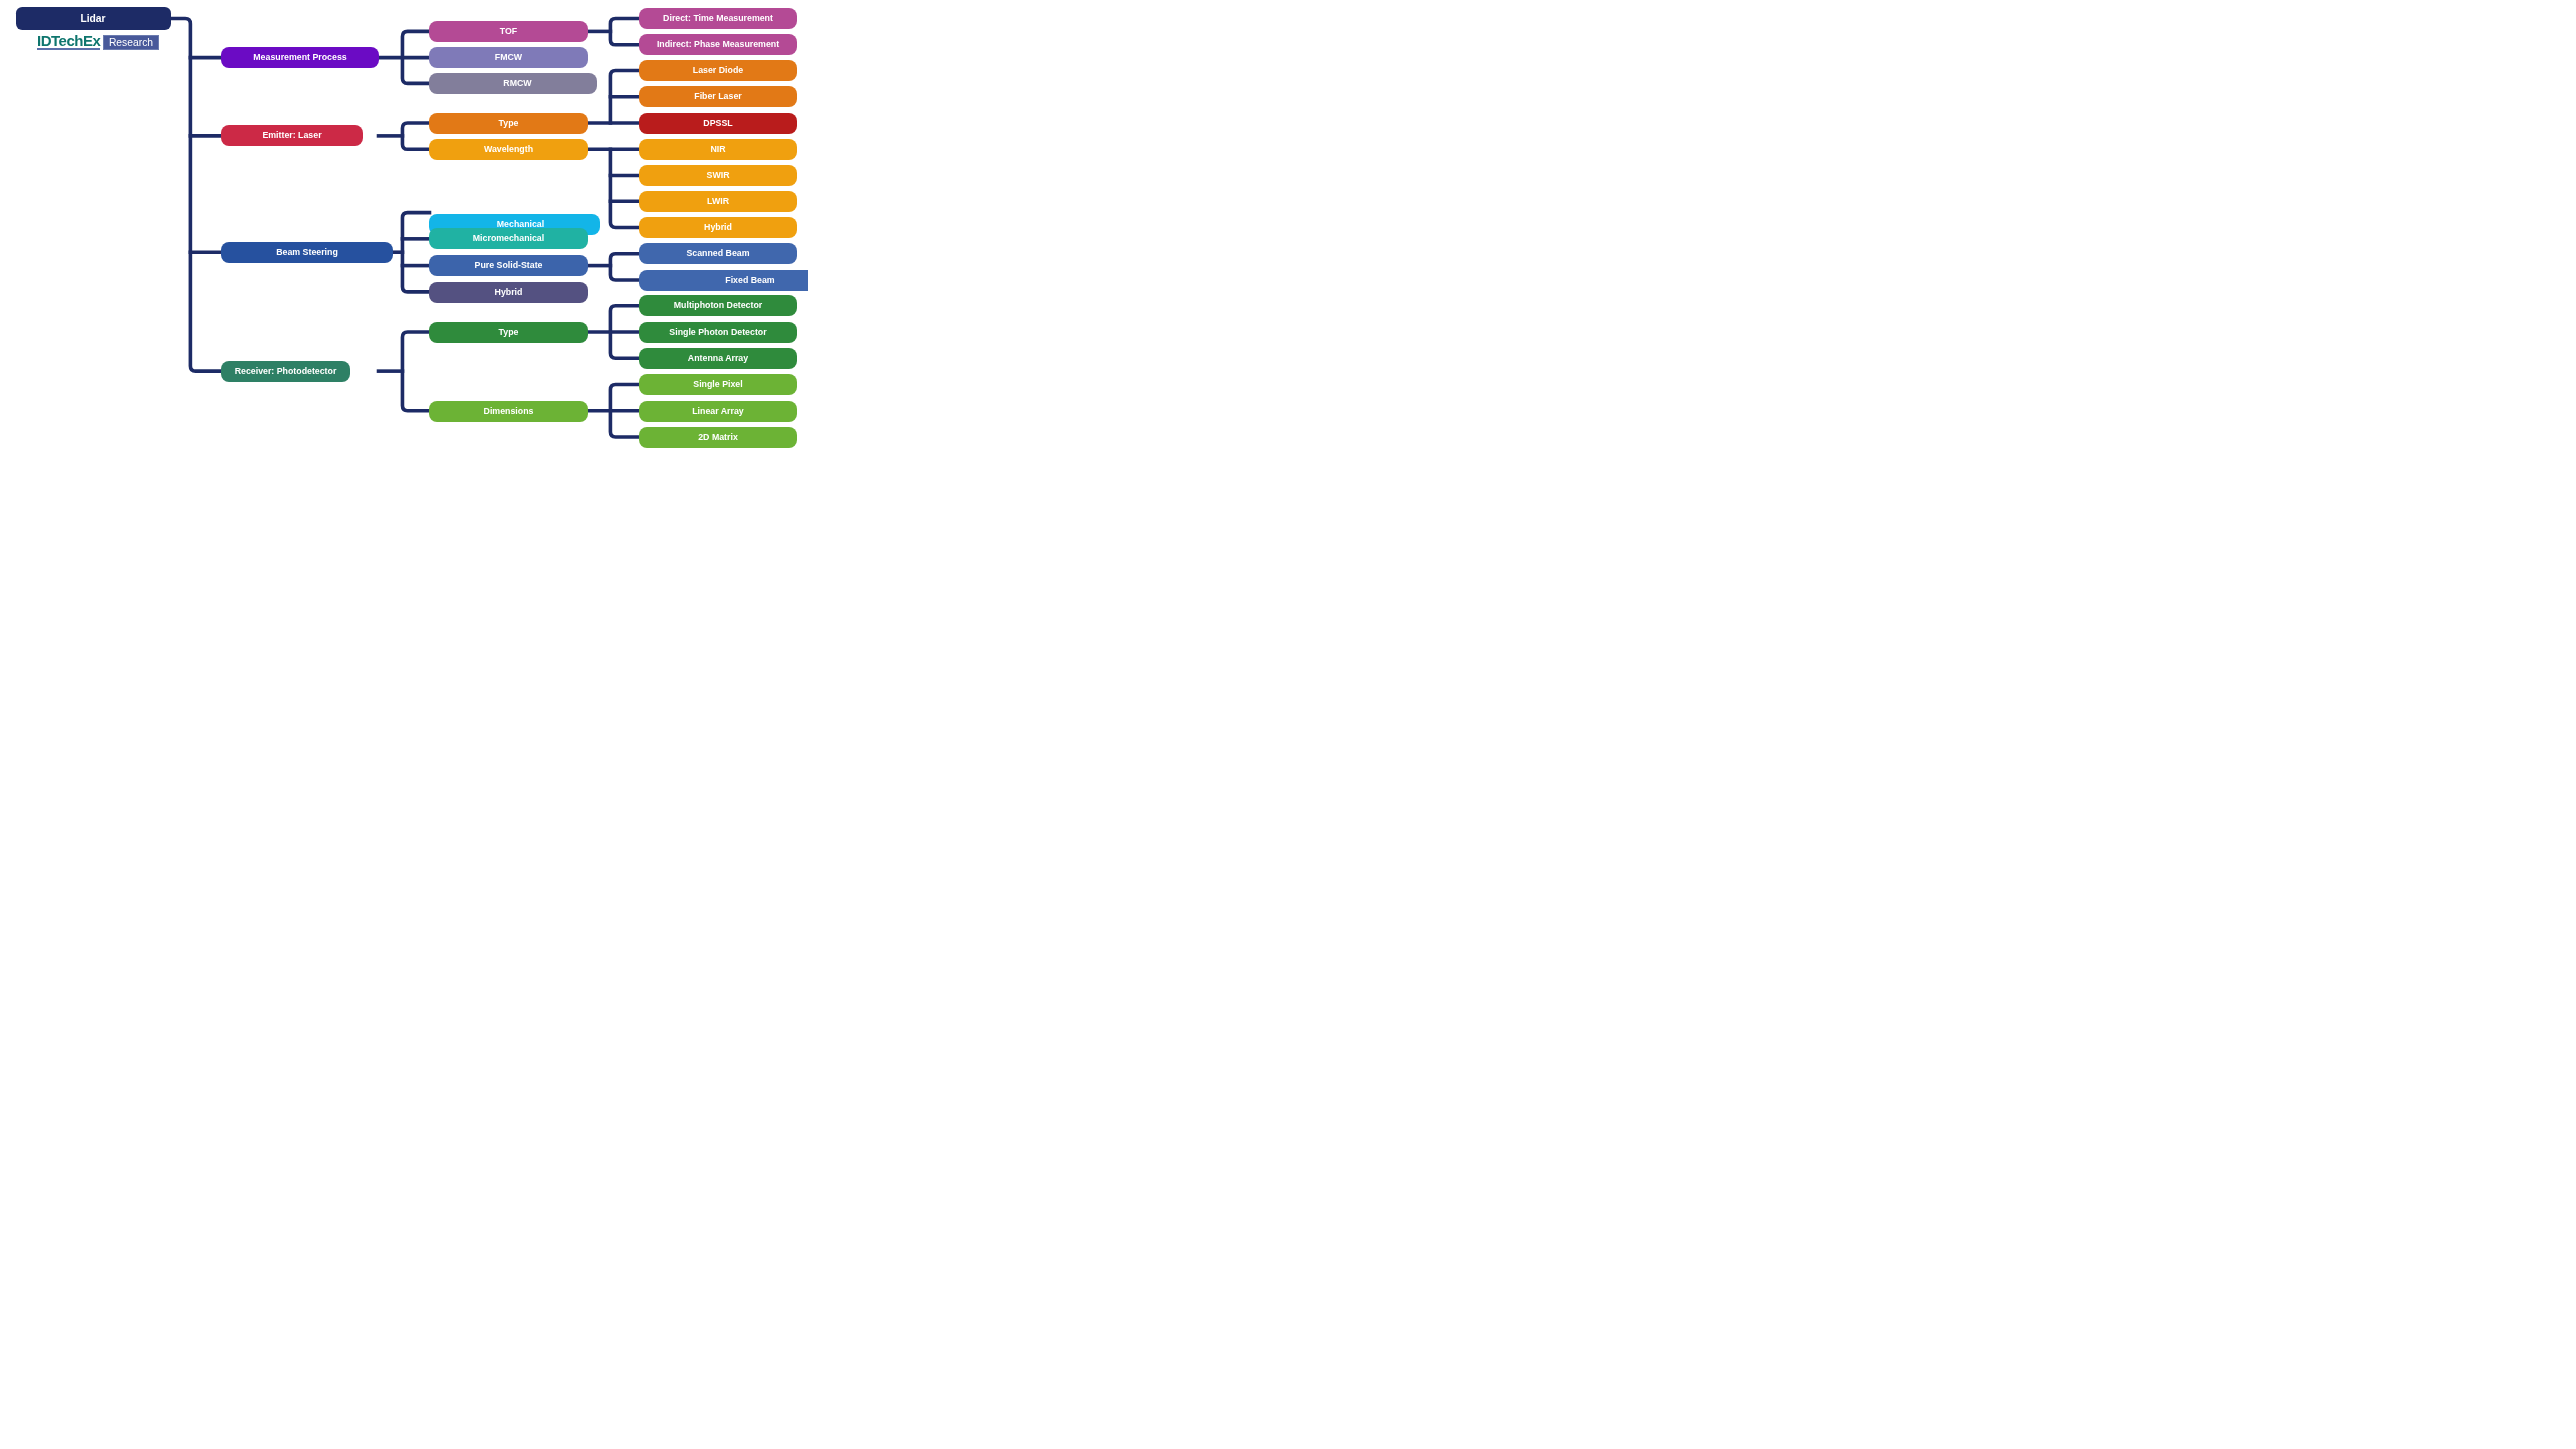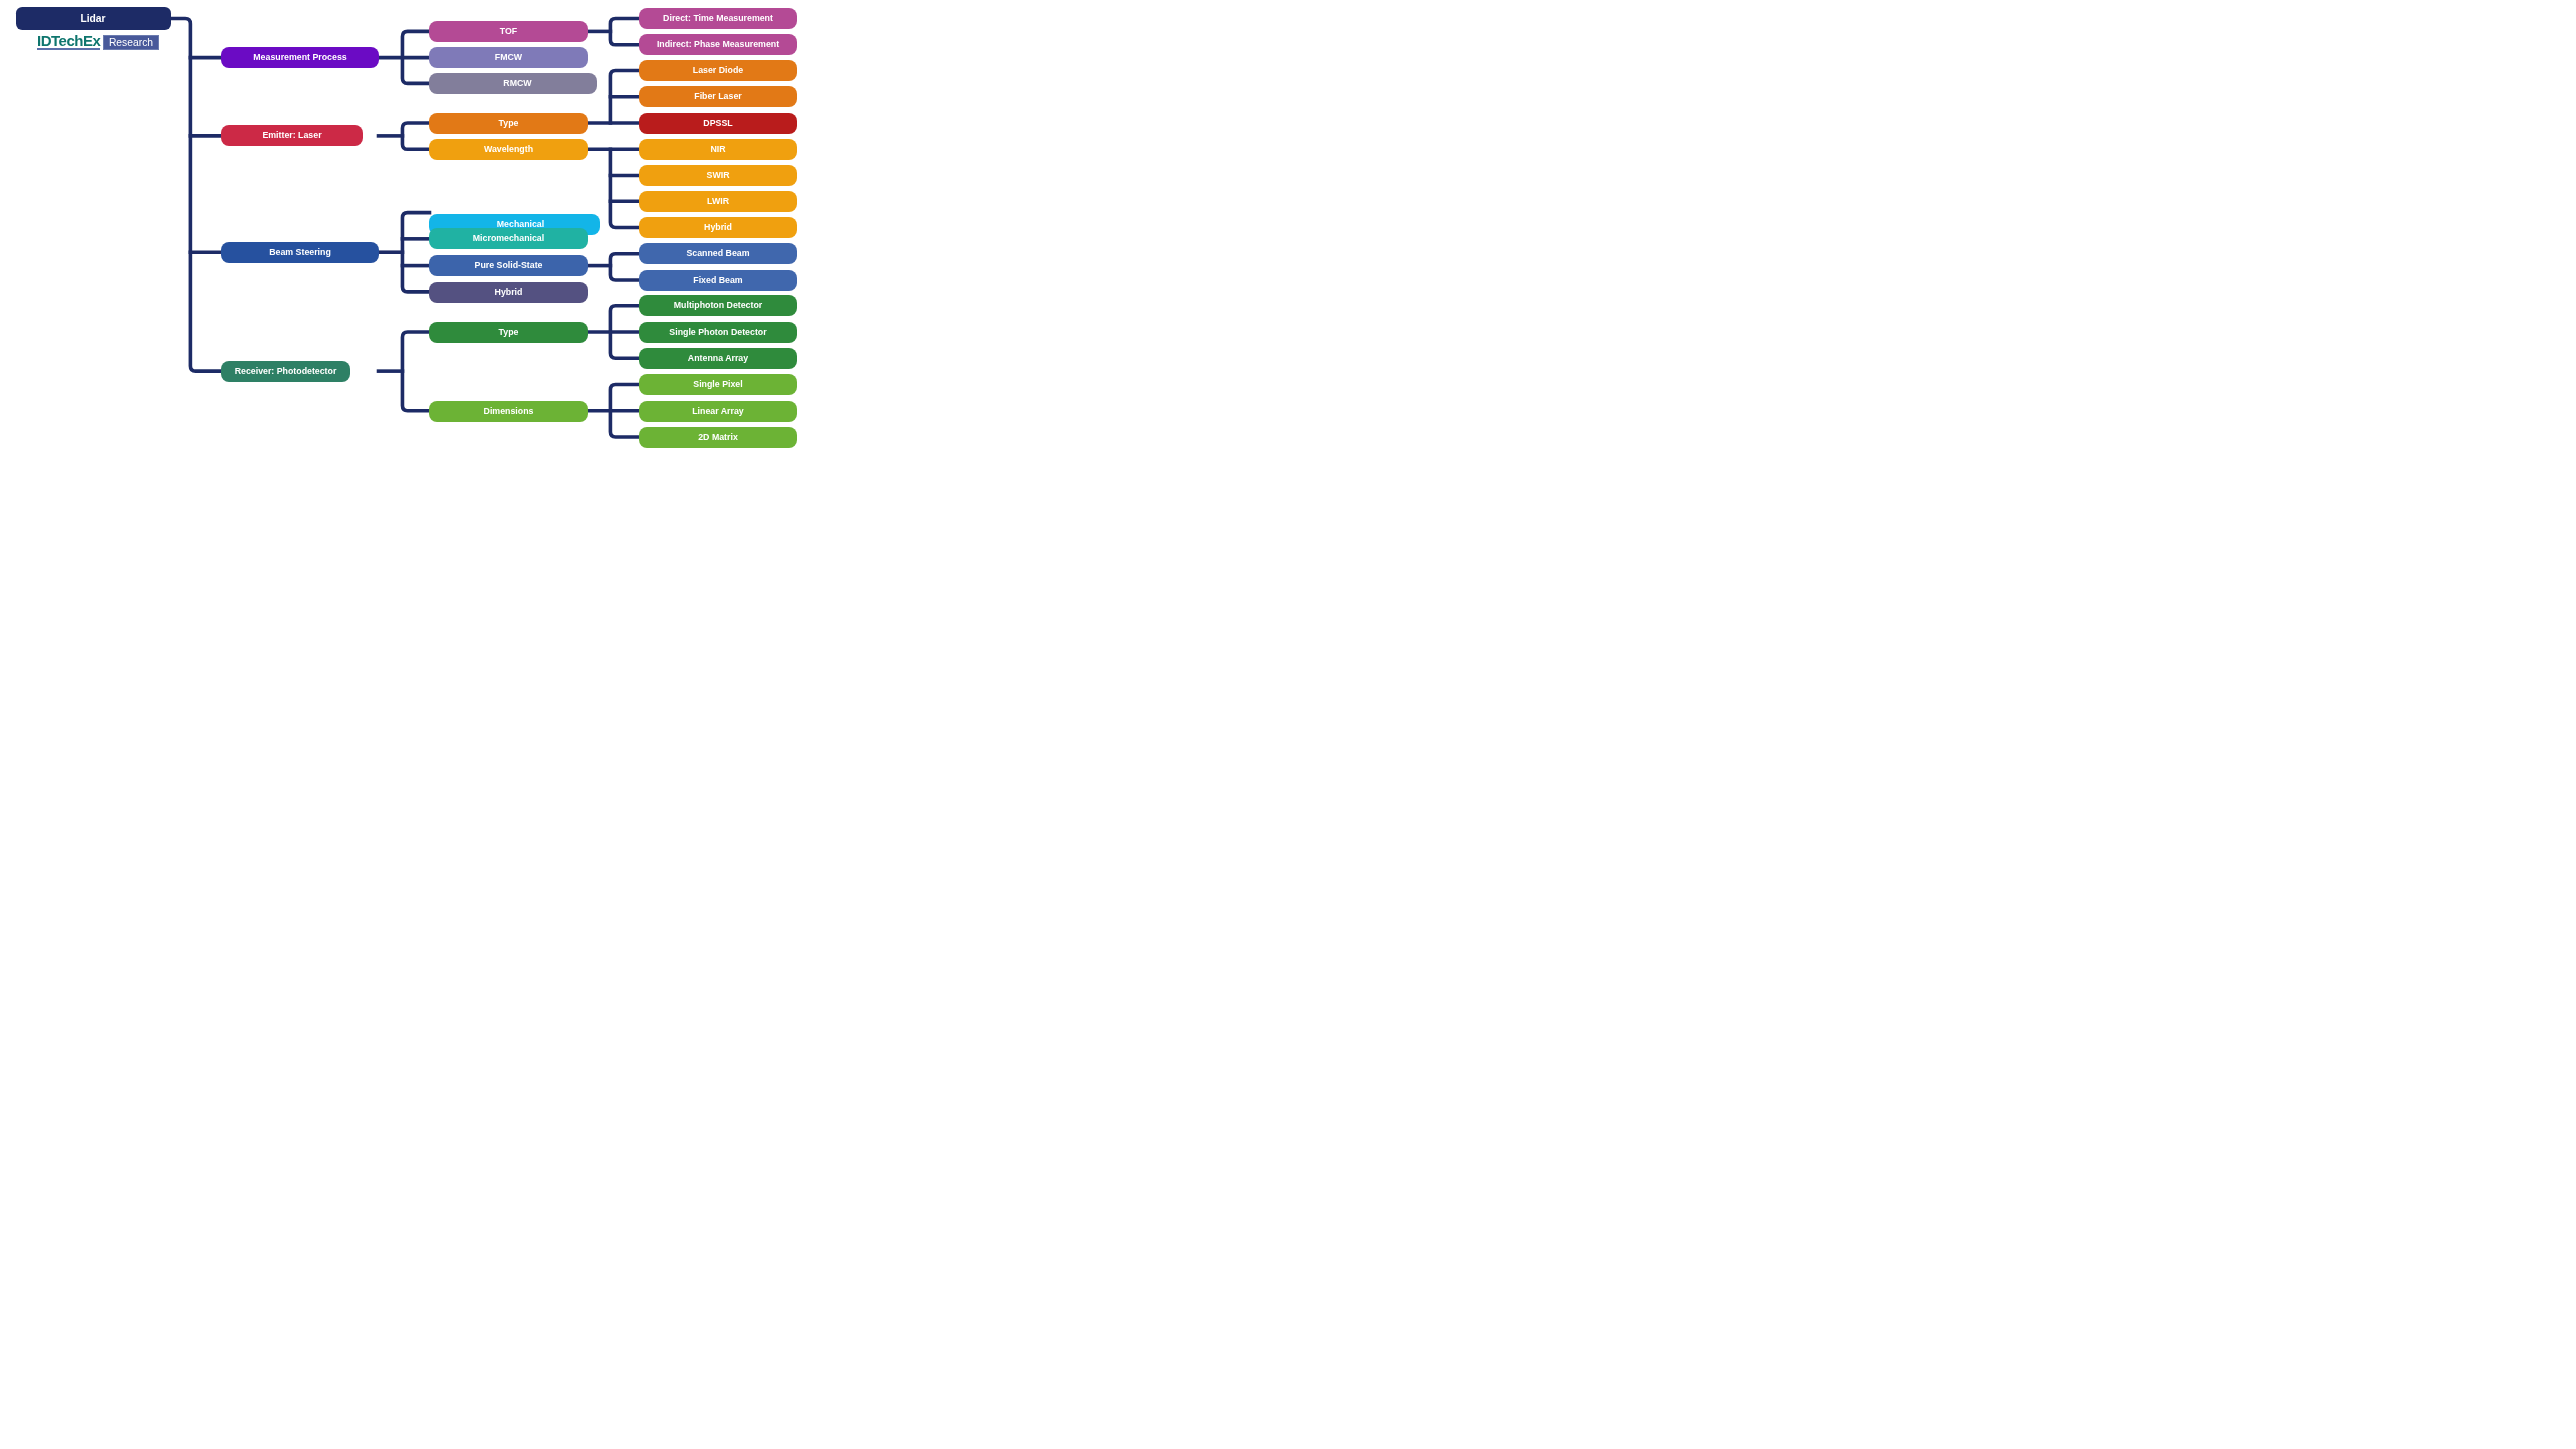--- a/index.html
+++ b/index.html
@@ -102,42 +102,42 @@
       <path d="M837 645 H791 Q781 645 781 655 V788 Q781 798 791 798 H837" fill="none" stroke="#1D2B66" stroke-width="7"></path>
       <path d="M1137 645 H1244" fill="none" stroke="#1D2B66" stroke-width="7"></path>
       <path d="M1244 594 H1195 Q1185 594 1185 604 V686 Q1185 696 1195 696 H1244" fill="none" stroke="#1D2B66" stroke-width="7"></path>
       <path d="M1137 798 H1244" fill="none" stroke="#1D2B66" stroke-width="7"></path>
       <path d="M1244 747 H1195 Q1185 747 1185 757 V839 Q1185 849 1195 849 H1244" fill="none" stroke="#1D2B66" stroke-width="7"></path>
     </svg>
   <div id="nodes">
       <div class="node root" style="left: 15.5px; width: 155px; top: 7.2px; background: rgb(29, 43, 102);">Lidar</div>
       <div class="node" style="left: 221px; width: 158px; top: 47px; background: rgb(107, 11, 196);">Measurement Process</div>
       <div class="node" style="left: 221px; width: 142px; top: 125px; background: rgb(204, 41, 70);">Emitter: Laser</div>
-      <div class="node" style="left: 221px; width: 158px; top: 242px; background: rgb(38, 81, 159);">Beam Steering</div>
+      <div class="node" style="left: 221px; width: 172px; top: 242px; background: rgb(38, 81, 159);">Beam Steering</div>
       <div class="node" style="left: 221px; width: 129px; top: 361px; background: rgb(46, 128, 101);">Receiver: Photodetector</div>
       <div class="node" style="left: 429px; width: 159px; top: 21px; background: rgb(180, 74, 149);">TOF</div>
       <div class="node" style="left: 429px; width: 159px; top: 47px; background: rgb(127, 122, 184);">FMCW</div>
       <div class="node" style="left: 429px; width: 159px; top: 73px; background: rgb(130, 126, 155); padding-left: 9px;">RMCW</div>
       <div class="node" style="left: 639px; width: 158px; top: 8px; background: rgb(180, 74, 149);">Direct: Time Measurement</div>
       <div class="node" style="left: 639px; width: 158px; top: 34px; background: rgb(180, 74, 149);">Indirect: Phase Measurement</div>
       <div class="node" style="left: 429px; width: 159px; top: 113px; background: rgb(226, 121, 22);">Type</div>
       <div class="node" style="left: 429px; width: 159px; top: 139px; background: rgb(240, 160, 15);">Wavelength</div>
       <div class="node" style="left: 639px; width: 158px; top: 60px; background: rgb(226, 121, 22);">Laser Diode</div>
       <div class="node" style="left: 639px; width: 158px; top: 86px; background: rgb(226, 121, 22);">Fiber Laser</div>
       <div class="node" style="left: 639px; width: 158px; top: 113px; background: #b91c1c;">DPSSL</div>
       <div class="node" style="left: 639px; width: 158px; top: 139px; background: rgb(240, 160, 15);">NIR</div>
       <div class="node" style="left: 639px; width: 158px; top: 165px; background: rgb(240, 160, 15);">SWIR</div>
       <div class="node" style="left: 639px; width: 158px; top: 191px; background: rgb(240, 160, 15);">LWIR</div>
       <div class="node" style="left: 639px; width: 158px; top: 217px; background: rgb(240, 160, 15);">Hybrid</div>
       <div class="node" style="left: 429px; width: 159px; top: 214px; background: rgb(19, 181, 232); padding-left: 12px;">Mechanical</div>
       <div class="node" style="left: 429px; width: 159px; top: 228px; background: rgb(32, 178, 163);">Micromechanical</div>
       <div class="node" style="left: 429px; width: 159px; top: 255px; background: rgb(60, 100, 171);">Pure Solid-State</div>
       <div class="node" style="left: 429px; width: 159px; top: 282px; background: rgb(84, 81, 129);">Hybrid</div>
       <div class="node" style="left: 639px; width: 158px; top: 243px; background: rgb(64, 103, 173);">Scanned Beam</div>
-      <div class="node" style="left: 639px; width: 158px; top: 270px; background: rgb(64, 103, 173);">Fixed Beam</div>
+      <div class="node" style="left: 639px; width: 158px; top: 270px; background: rgb(64, 103, 173); padding-left: 32px;">Fixed Beam</div>
       <div class="node" style="left: 429px; width: 159px; top: 322px; background: rgb(47, 139, 60);">Type</div>
       <div class="node" style="left: 429px; width: 159px; top: 401px; background: rgb(108, 179, 53);">Dimensions</div>
       <div class="node" style="left: 639px; width: 158px; top: 295px; background: rgb(47, 139, 60);">Multiphoton Detector</div>
       <div class="node" style="left: 639px; width: 158px; top: 322px; background: rgb(47, 139, 60);">Single Photon Detector</div>
       <div class="node" style="left: 639px; width: 158px; top: 348px; background: rgb(47, 139, 60);">Antenna Array</div>
       <div class="node" style="left: 639px; width: 158px; top: 374px; background: rgb(108, 179, 53);">Single Pixel</div>
       <div class="node" style="left: 639px; width: 158px; top: 401px; background: rgb(108, 179, 53);">Linear Array</div>
       <div class="node" style="left: 639px; width: 158px; top: 427px; background: rgb(108, 179, 53);">2D Matrix</div>
     </div>
   <div id="logo">

